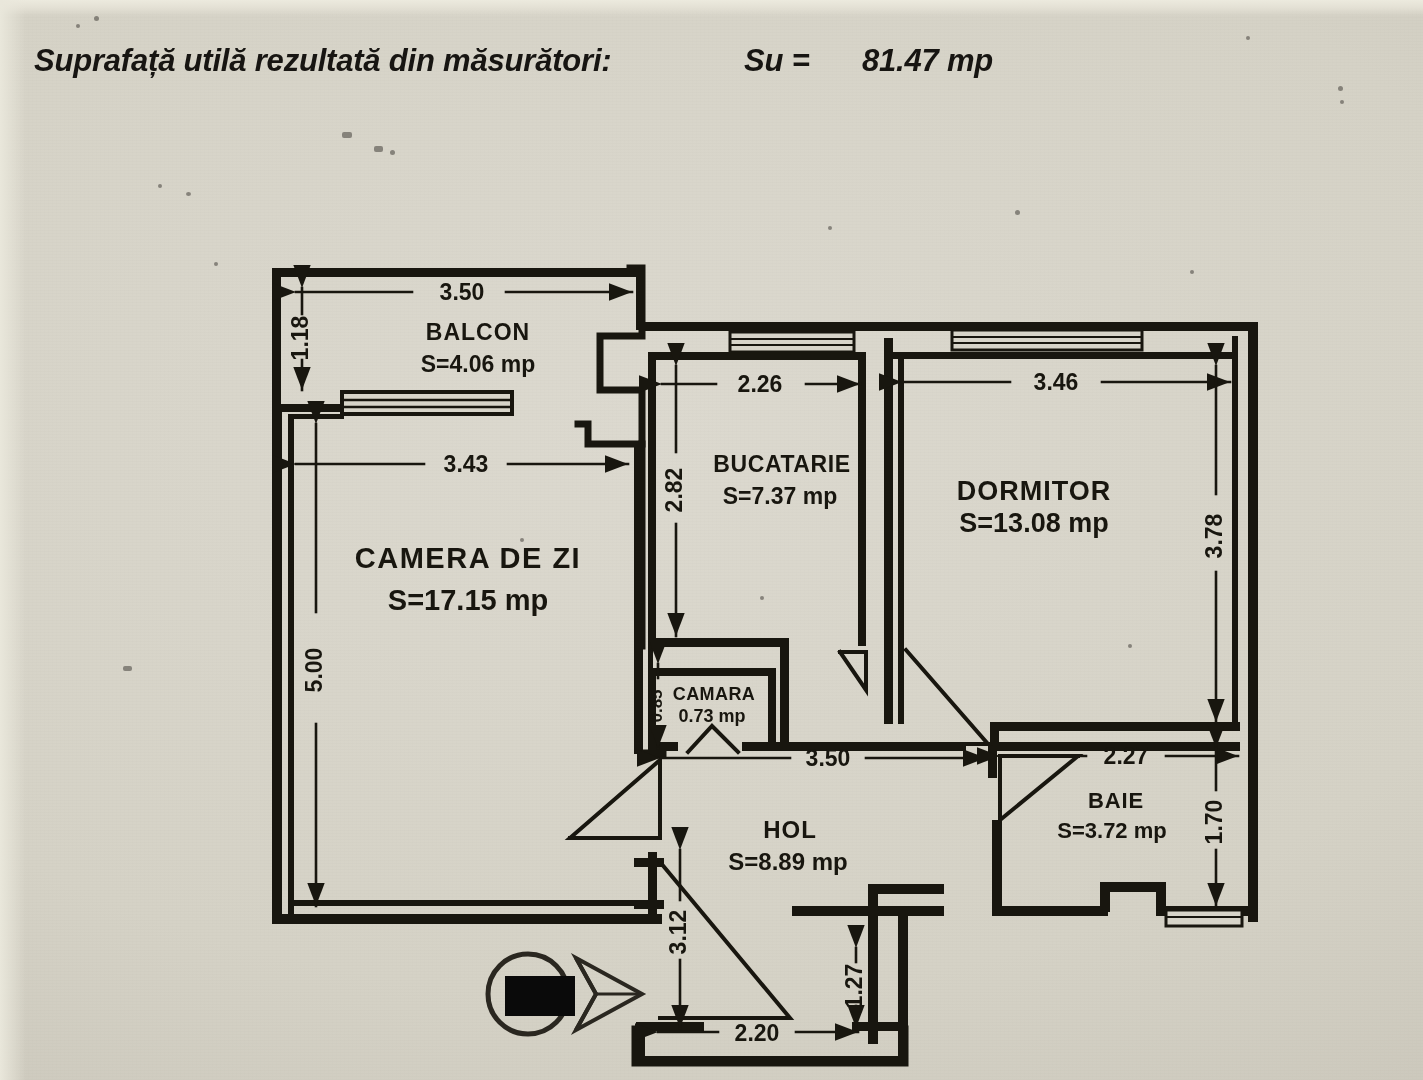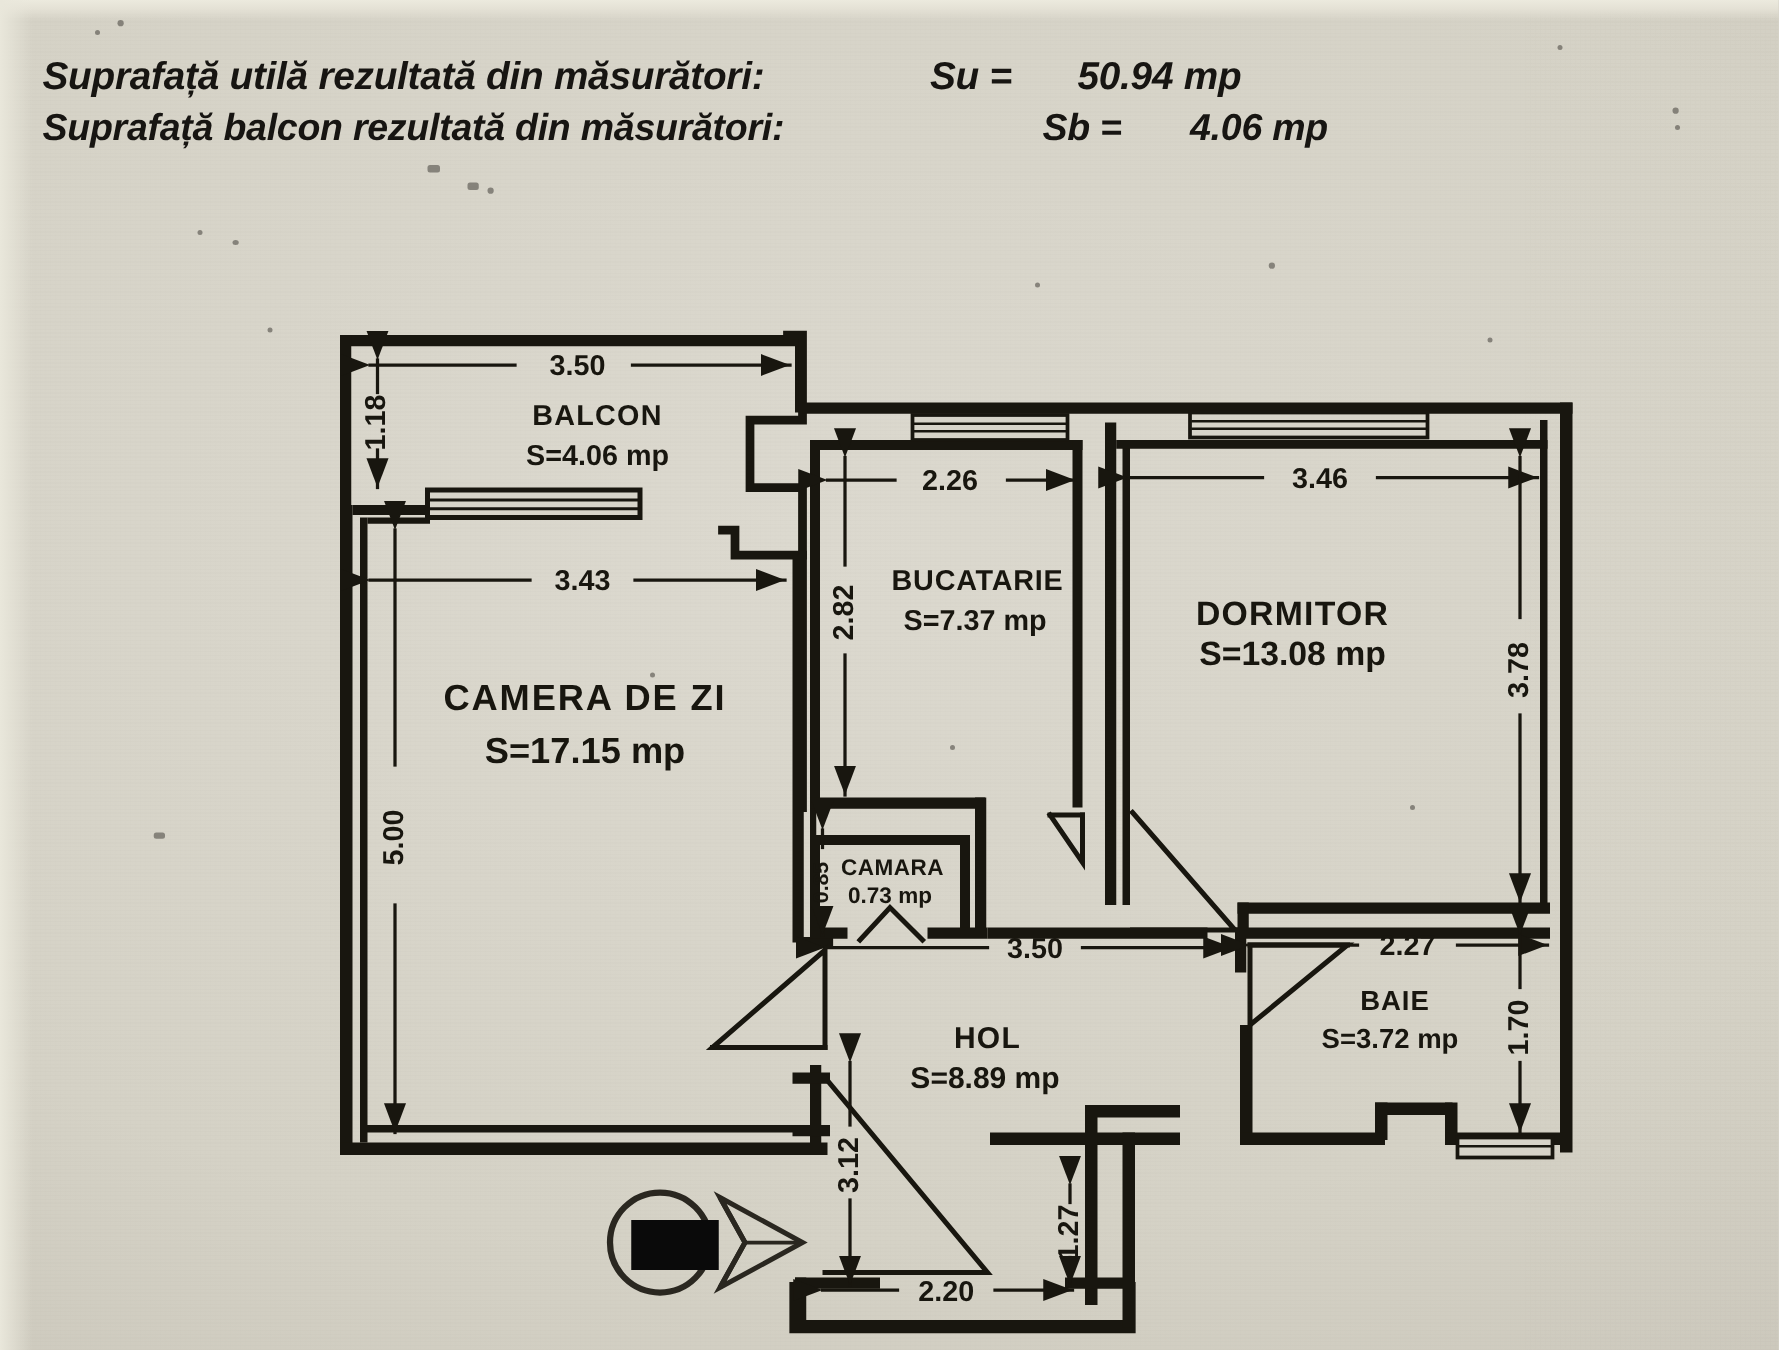--- a/index.html
+++ b/index.html
@@ -63,26 +63,21 @@
 
 <div id="paper-bg"></div>
 <div id="paper-noise"></div>
 <div id="paper-top-edge"></div>
 <div id="paper-left-edge"></div>
 
 <div id="header-block">
   <div class="hdr-line hdr-line-1 hdr-l1">
     <span class="hdr-label">Suprafață utilă rezultată din măsurători:</span>
     <span class="hdr-sym">Su =</span>
-    <span class="hdr-val">50.94 mp</span>
-  </div>
-  <div class="hdr-line hdr-line-2 hdr-l2">
-    <span class="hdr-label">Suprafață balcon rezultată din măsurători:</span>
-    <span class="hdr-sym">Sb =</span>
-    <span class="hdr-val">4.06 mp</span>
+    <span class="hdr-val">81.47 mp</span>
   </div>
 </div>
 
 <div class="speck" style="left:94px;top:16px;width:5px;height:5px;"></div>
 <div class="speck" style="left:76px;top:24px;width:4px;height:4px;"></div>
 <div class="speck" style="left:1246px;top:36px;width:4px;height:4px;"></div>
 <div class="speck" style="left:1338px;top:86px;width:5px;height:5px;"></div>
 <div class="speck" style="left:1340px;top:100px;width:4px;height:4px;"></div>
 <div class="speck" style="left:342px;top:132px;width:10px;height:6px;border-radius:2px;"></div>
 <div class="speck" style="left:374px;top:146px;width:9px;height:6px;border-radius:2px;"></div>

